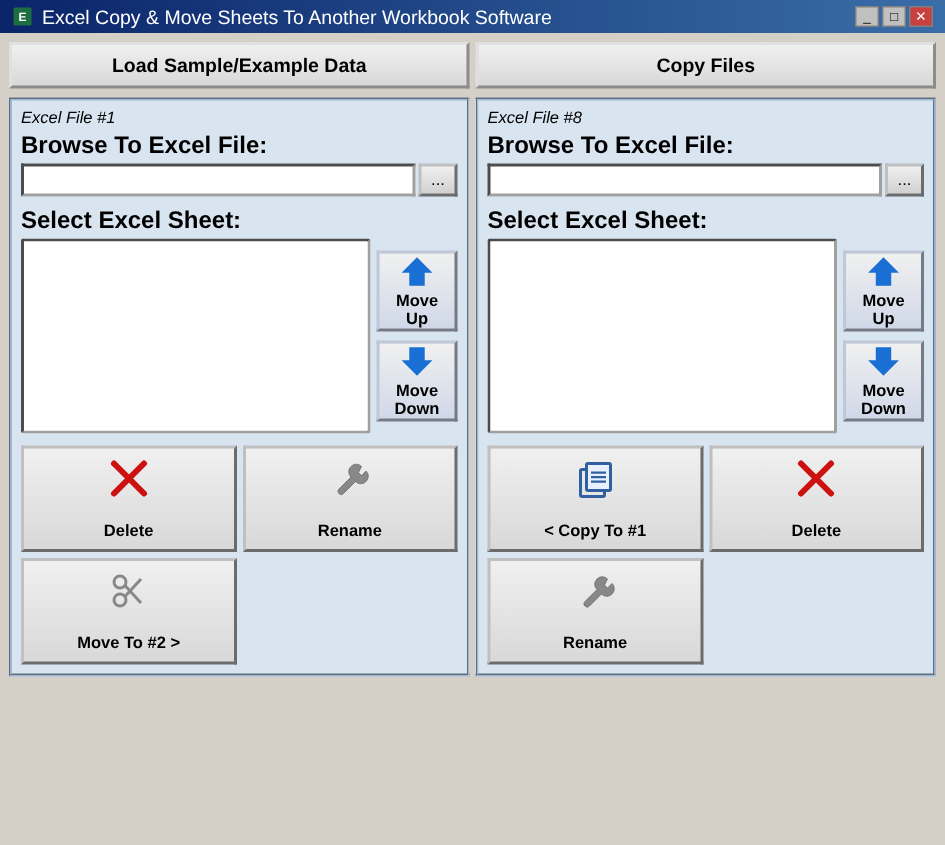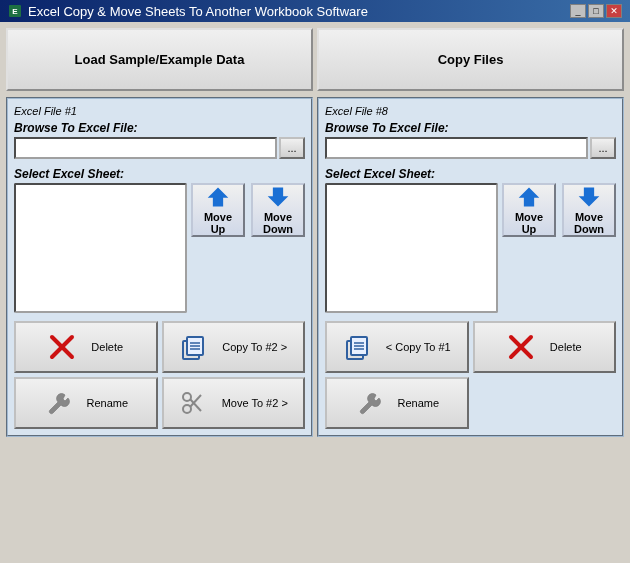--- a/index.html
+++ b/index.html
@@ -54,21 +54,21 @@
       padding: 6px;
       height: calc(563px - 22px);
     }
     .top-buttons {
       display: flex;
       gap: 4px;
       margin-bottom: 6px;
     }
     .top-btn {
       flex: 1;
-      padding: 22px;
+      padding: 6px;
       background: linear-gradient(to bottom, #f0f0f0, #d8d8d8);
       border: 2px outset #e0e0e0;
       font-size: 13px;
       font-weight: bold;
       cursor: pointer;
       text-align: center;
     }
     .columns {
       display: flex;
       gap: 4px;
@@ -80,25 +80,24 @@
       border: 2px groove #a0b8d0;
       padding: 6px;
     }
     .column-title {
       font-size: 11px;
       font-style: italic;
       margin-bottom: 4px;
       color: #000;
     }
     .field-label {
-      font-size: 12px;
+      font-size: 16px;
       margin-bottom: 2px;
       color: #000;
       font-weight: bold;
-      font-style: italic;
     }
     .browse-row {
       display: flex;
       gap: 2px;
       margin-bottom: 8px;
     }
     .browse-input {
       flex: 1;
       height: 22px;
       border: 2px inset #a0a0a0;
@@ -123,21 +122,21 @@
       margin-bottom: 8px;
     }
     .sheet-list {
       flex: 1;
       height: 130px;
       border: 2px inset #a0a0a0;
       background: white;
     }
     .move-buttons {
       display: flex;
-      flex-direction: row;
+      flex-direction: column;
       gap: 6px;
       justify-content: center;
     }
     .move-btn {
       width: 54px;
       height: 54px;
       background: linear-gradient(to bottom, #f0f0f0, #d0d8e8);
       border: 2px outset #c0c8d8;
       cursor: pointer;
       display: flex;
@@ -157,25 +156,26 @@
       grid-template-columns: 1fr 1fr;
       gap: 4px;
       margin-top: 4px;
     }
     .action-btn {
       padding: 6px 4px;
       background: linear-gradient(to bottom, #f0f0f0, #d8d8d8);
       border: 2px outset #c0c0c0;
       cursor: pointer;
       display: flex;
+      flex-direction: column;
       align-items: center;
       justify-content: center;
       gap: 15px;
       font-size: 11px;
-      font-weight: normal;
+      font-weight: bold;
       min-height: 52px;
     }
     .action-btn svg {
       width: 28px;
       height: 28px;
     }
     
     .arrow-up-shape {
       fill: #1a6fd4;
     }
@@ -242,30 +242,20 @@
       <div class="action-buttons">
         <button class="action-btn">
           <svg viewBox="0 0 28 28">
             <line x1="4" y1="4" x2="24" y2="24" stroke="#cc1111" stroke-width="4" stroke-linecap="round"></line>
             <line x1="24" y1="4" x2="4" y2="24" stroke="#cc1111" stroke-width="4" stroke-linecap="round"></line>
           </svg>
           <span>Delete</span>
         </button>
         <button class="action-btn">
           <svg viewBox="0 0 28 28">
-            <rect x="4" y="8" width="16" height="18" fill="none" stroke="#3060a0" stroke-width="2" rx="1"></rect>
-            <rect x="8" y="4" width="16" height="18" fill="#e8f0ff" stroke="#3060a0" stroke-width="2" rx="1"></rect>
-            <line x1="11" y1="10" x2="21" y2="10" stroke="#3060a0" stroke-width="1.5"></line>
-            <line x1="11" y1="13" x2="21" y2="13" stroke="#3060a0" stroke-width="1.5"></line>
-            <line x1="11" y1="16" x2="21" y2="16" stroke="#3060a0" stroke-width="1.5"></line>
-          </svg>
-          <span>Copy To #2 &gt;</span>
-        </button>
-        <button class="action-btn">
-          <svg viewBox="0 0 28 28">
             <path d="M22,6 C20,4 17,4 15,6 C13,8 13,11 15,13 L7,21 C6,22 6,23 7,24 C8,25 9,25 10,24 L18,16 C20,18 23,18 25,16 C27,14 27,11 25,9 L22,12 L20,10 Z" fill="#888" stroke="#666" stroke-width="0.5"></path>
           </svg>
           <span>Rename</span>
         </button>
         <button class="action-btn">
           <svg viewBox="0 0 28 28">
             <circle cx="8" cy="8" r="4" fill="none" stroke="#888" stroke-width="2"></circle>
             <circle cx="8" cy="20" r="4" fill="none" stroke="#888" stroke-width="2"></circle>
             <line x1="11" y1="10" x2="22" y2="22" stroke="#888" stroke-width="2"></line>
             <line x1="11" y1="18" x2="22" y2="6" stroke="#888" stroke-width="2"></line>

